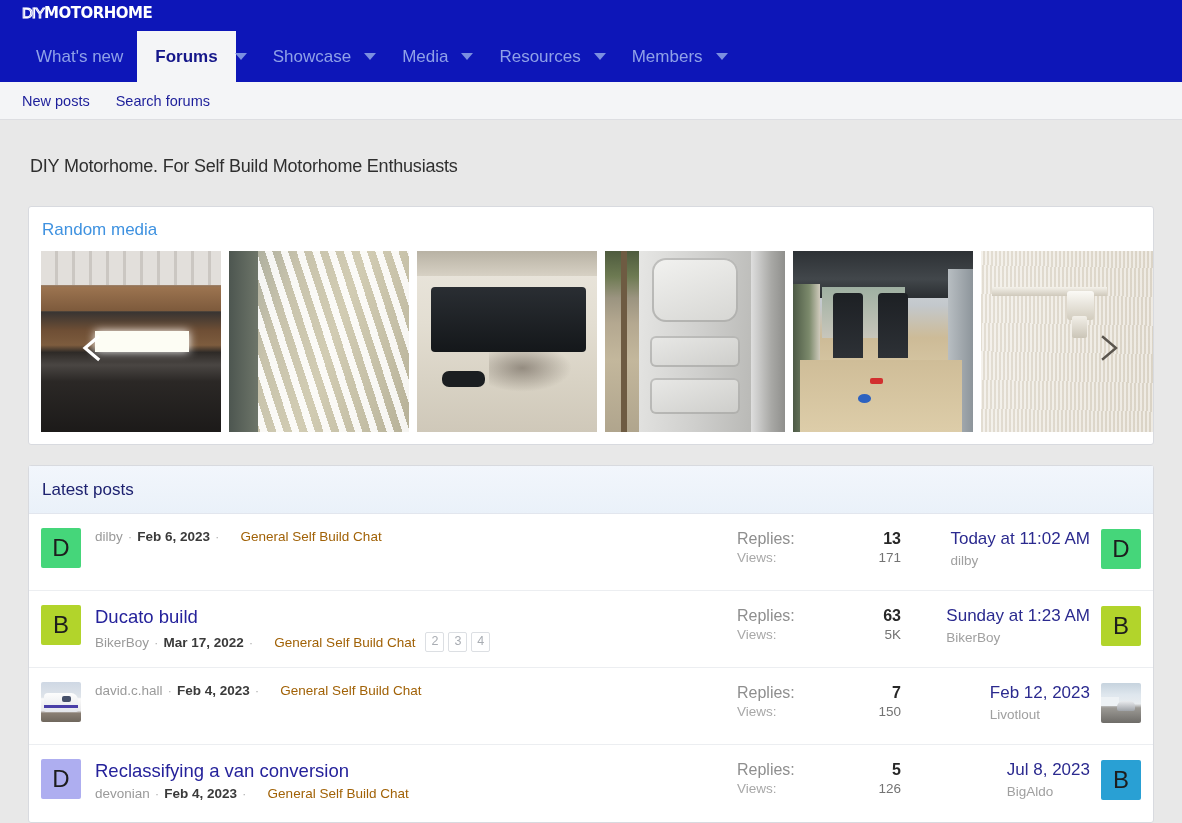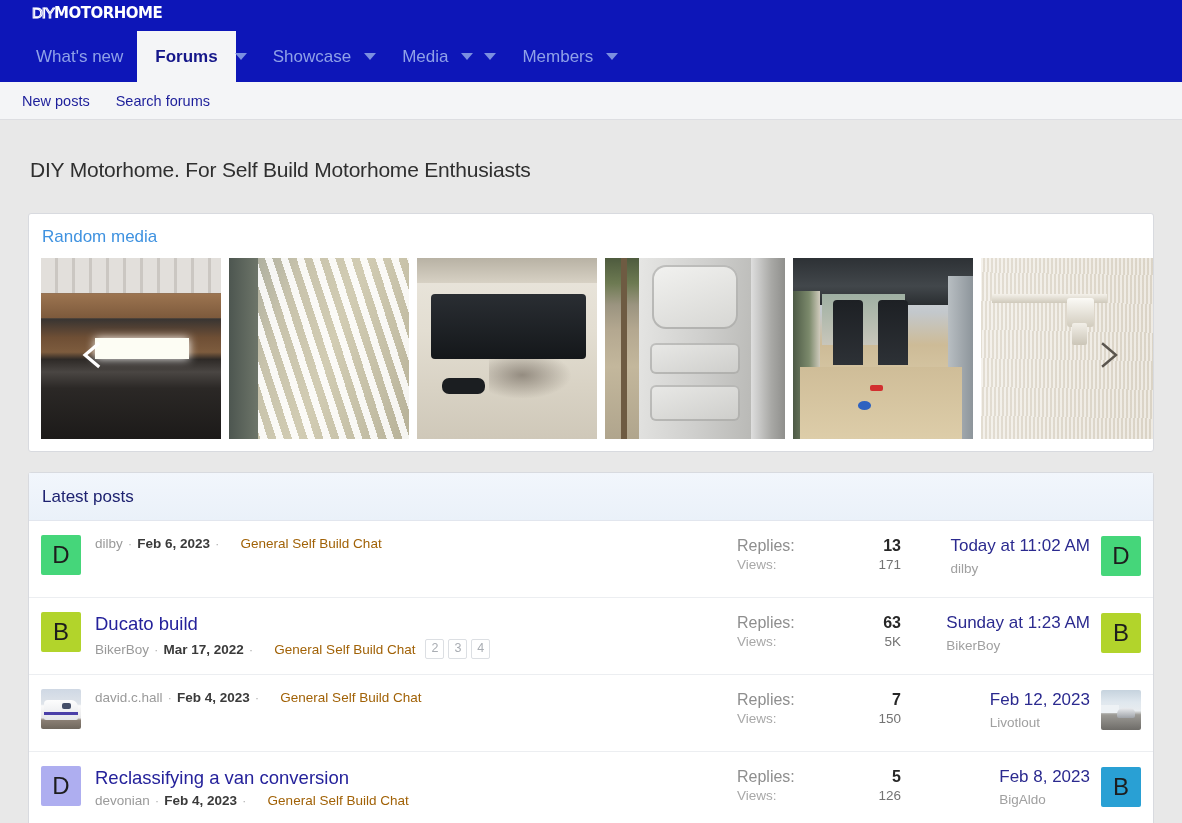--- a/index.html
+++ b/index.html
@@ -14,21 +14,21 @@
 
   
   .masthead {
     background: #0d16b8;
     height: 31px;
     padding: 0;
     position: relative;
   }
   .logo {
     position: absolute;
-    left: 32px; top: 5px;
+    left: 22px; top: 5px;
     font-family: "DejaVu Sans", sans-serif;
     font-size: 15px;
     font-weight: bold;
     letter-spacing: -0.3px;
     white-space: nowrap;
     line-height: 1;
   }
   .logo .diy {
     color: #0d16b8;
     -webkit-text-stroke: 1.1px #ffffff;
@@ -100,21 +100,21 @@
     color: #1c1e9a;
     font-size: 14.5px;
     margin-right: 26px;
     text-decoration: none;
     cursor: pointer;
   }
 
   
   .pagetitle {
     padding: 24px 0 17px 30px;
-    font-size: 21px;
+    font-size: 18px;
     color: #2f2f2f;
     font-weight: normal;
     letter-spacing: -0.2px;
   }
 
   
   .wrap { padding: 0 28px; }
   .block {
     background: #ffffff;
     border: 1px solid #d8dadf;
@@ -388,20 +388,23 @@
     </a>
     <span class="caretwrap">
       <span class="caret"></span>
     </span>
     <a class="navitem">
       <span>Media</span>
     </a>
     <span class="caretwrap">
       <span class="caret"></span>
     </span>
+    <a class="navitem">
+      <span>Resources</span>
+    </a>
     <span class="caretwrap">
       <span class="caret"></span>
     </span>
     <a class="navitem">
       <span>Members</span>
     </a>
     <span class="caretwrap">
       <span class="caret"></span>
     </span>
   </div>
@@ -615,21 +618,21 @@
               <span class="lbl">Replies:</span>
               <span class="val">5</span>
             </div>
             <div class="statline views">
               <span class="lbl">Views:</span>
               <span class="val">126</span>
             </div>
           </div>
           <div class="lastpost">
             <div class="txt">
-              <a class="when">Feb 8, 2023</a>
+              <a class="when">Jul 8, 2023</a>
               <a class="who">BigAldo</a>
             </div>
             <div class="avatar" style="background: rgb(41, 160, 212);">
               <span>B</span>
             </div>
           </div>
         </div>
       </div>
   </div>
 

